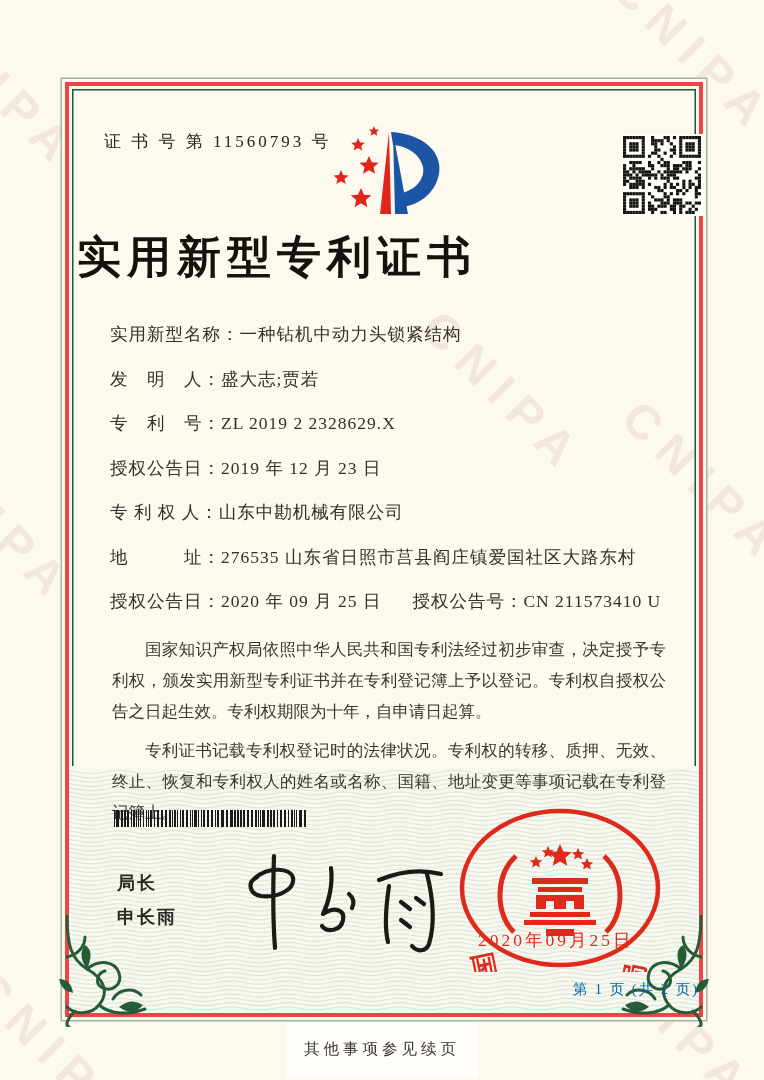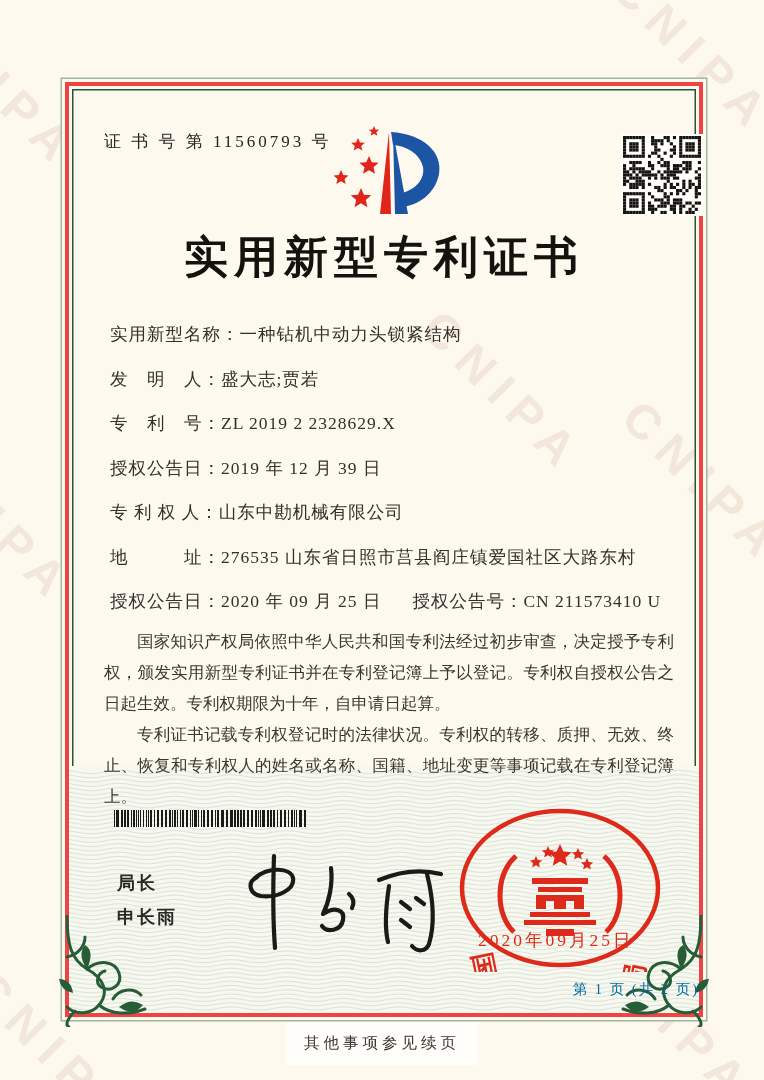--- a/index.html
+++ b/index.html
@@ -16,43 +16,43 @@
          box-shadow: inset 0 0 0 3px #fdf9ee, inset 0 0 0 4.5px #1c5a33,
                      0 0 0 3px #fdf9ee, 0 0 0 4.5px #9db79d;}
   .guilloche{position:absolute;left:0;bottom:0;width:630px;height:247px;z-index:0;}
   .flourish{position:absolute;z-index:3;}
   .flourish.left{left:-16px;bottom:-14px;}
   .flourish.right{right:-16px;bottom:-14px;transform:scaleX(-1);}
   
   .cert-no{position:absolute;left:35px;top:44px;font-size:17px;letter-spacing:3px;color:#262421;z-index:4;}
   .logo{position:absolute;left:258px;top:32px;z-index:4;}
   .qr{position:absolute;left:552px;top:48px;z-index:4;background:#fffefb;padding:2px;}
-  .title{position:absolute;left:0;top:142px;width:100%;text-align:center;
+  .title{position:absolute;left:8px;top:142px;width:100%;text-align:left;
          font-size:44px;font-weight:700;letter-spacing:6px;color:#14120f;z-index:4;}
   
   .rows{position:absolute;left:35px;top:236px;width:575px;z-index:4;}
   .row{display:flex;align-items:baseline;height:44.5px;font-size:17.5px;
        letter-spacing:1px;color:#33302b;white-space:nowrap;}
   .row .lbl{flex:0 0 auto;margin-left:6px;}
   .row .val{flex:0 0 auto;}
   .row.grant .pair2{margin-left:31px;}
   
   .body-text{position:absolute;left:35px;top:540px;width:570px;z-index:4;
              font-size:16.5px;line-height:31px;text-align:justify;color:#3a362f;}
-  .body-text p{margin:0;text-indent:2em;}
+  .body-text p{margin:8px;text-indent:2em;}
   
   .barcode{position:absolute;left:45px;top:724px;z-index:4;}
   .officer{position:absolute;left:48px;top:780px;z-index:4;font-size:18px;
            letter-spacing:2px;color:#2c2925;line-height:34px;font-weight:bold;}
   .sig{position:absolute;left:150px;top:758px;z-index:5;}
   .seal{position:absolute;left:383px;top:714px;z-index:5;}
   .page-no{position:absolute;left:0;top:894px;width:100%;text-align:right;
            font-size:14.5px;letter-spacing:2px;color:#0369a1;z-index:4;}
   .note{position:absolute;left:0;top:1022px;width:100%;text-align:center;z-index:3;}
-  .note span{display:inline-block;background:#fffefb;padding:11px 18px;
+  .note span{display:inline-block;background:#fffefb;padding:17px 18px;
              font-size:15.5px;letter-spacing:4px;color:#3a362f;text-align:right;}
 </style>
 </head>
 <body>
 
 <div class="page">
 
   <div class="wm" style="left:-55px;top:-5px">CNIPA</div>
   <div class="wm" style="left:640px;top:-40px">CNIPA</div>
   <div class="wm" style="left:450px;top:300px">CNIPA</div>
@@ -489,21 +489,21 @@
       <div class="row">
         <span class="lbl">发　明　人：</span>
         <span class="val">盛大志;贾若</span>
       </div>
       <div class="row">
         <span class="lbl">专　利　号：</span>
         <span class="val">ZL 2019 2 2328629.X</span>
       </div>
       <div class="row">
         <span class="lbl">授权公告日：</span>
-        <span class="val">2019 年 12 月 39 日</span>
+        <span class="val">2019 年 12 月 23 日</span>
       </div>
       <div class="row">
         <span class="lbl">专 利 权 人：</span>
         <span class="val">山东中勘机械有限公司</span>
       </div>
       <div class="row">
         <span class="lbl">地　　　址：</span>
         <span class="val">276535  山东省日照市莒县阎庄镇爱国社区大路东村</span>
       </div>
       <div class="row grant">

